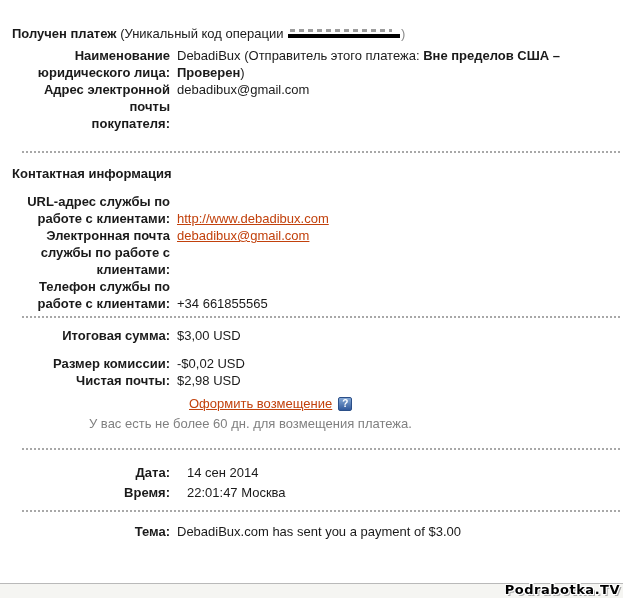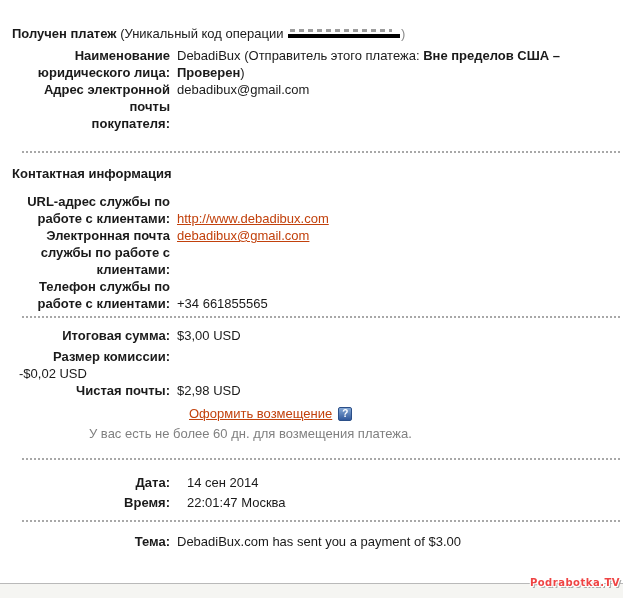--- a/index.html
+++ b/index.html
@@ -43,43 +43,43 @@
   .divider{
     height:2px;margin-left:10px;margin-right:3px;
     background:repeating-linear-gradient(90deg,#a8a8a8 0 2px,transparent 2px 4px);
   }
   .div1{margin-top:19px;}
   .div2{margin-top:4px;}
   .div3{margin-top:16px;}
   .div4{margin-top:9px;}
   .section-heading{font-weight:bold;margin:12px 0 11px 0;}
   .amounts{margin-top:9px;}
-  .amounts .row.gap{margin-top:4px;flex-direction:column;}
+  .amounts .row.gap{margin-top:11px;}
   .link{color:#c2410c;text-decoration:underline;cursor:pointer;}
   .refund-row{margin:6px 0 0 177px;}
   .help-icon{
     display:inline-block;width:14px;height:14px;margin-left:6px;
     border-radius:2px;border:1px solid #2b4f88;box-sizing:border-box;
     background:linear-gradient(#86a9d6,#30589b);
     color:#fff;font-weight:bold;font-size:10px;line-height:12px;text-align:center;
     vertical-align:text-bottom;cursor:pointer;
   }
   .refund-note{margin:3px 0 0 77px;color:#808080;}
   .details{margin-top:14px;}
   .details .row{margin-bottom:3px;gap:10px;}
   .details .row.last{margin-top:2px;}
   .subject{margin-top:11px;}
   .footer-strip{
     position:absolute;left:0;right:0;bottom:0;height:14px;
     background:#f5f5f2;border-top:1px solid #b9b9b9;
   }
   .watermark{
-    position:absolute;right:3px;bottom:7px;z-index:2;
-    font-family:"DejaVu Sans",sans-serif;font-weight:bold;font-size:10px;
-    letter-spacing:.5px;color:#ef4444;
+    position:absolute;right:3px;bottom:0;z-index:2;
+    font-family:"DejaVu Sans",sans-serif;font-weight:bold;font-size:13px;
+    letter-spacing:.5px;color:#000000;
     text-shadow:-1px -1px 0 #fff,1px -1px 0 #fff,-1px 1px 0 #fff,1px 1px 0 #fff,2px 2px 0 #aaa;
   }
 </style>
 </head>
 <body>
 
 <div class="page">
   <div class="content">
 
     <div class="heading">

